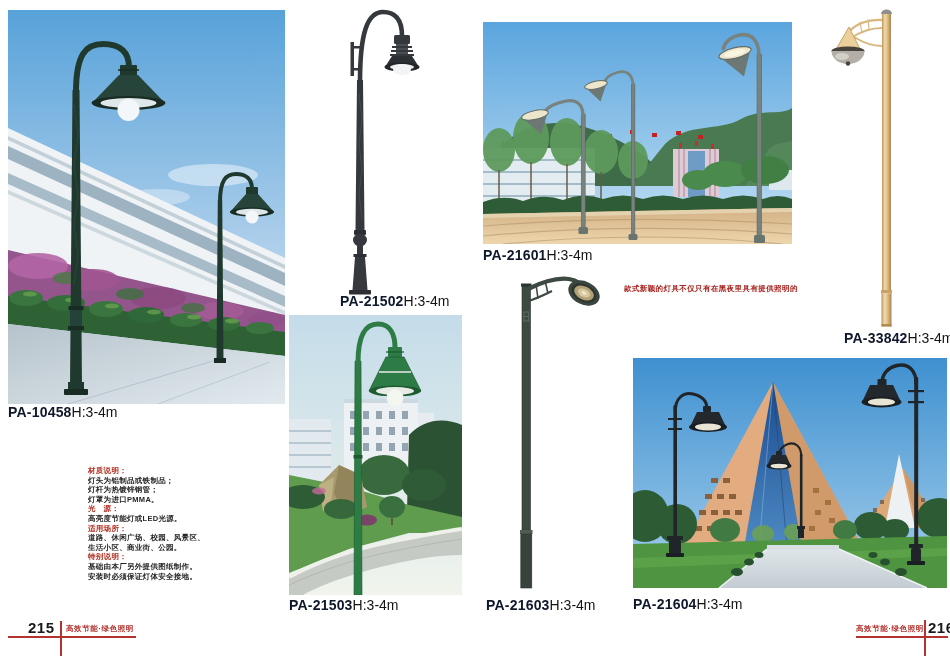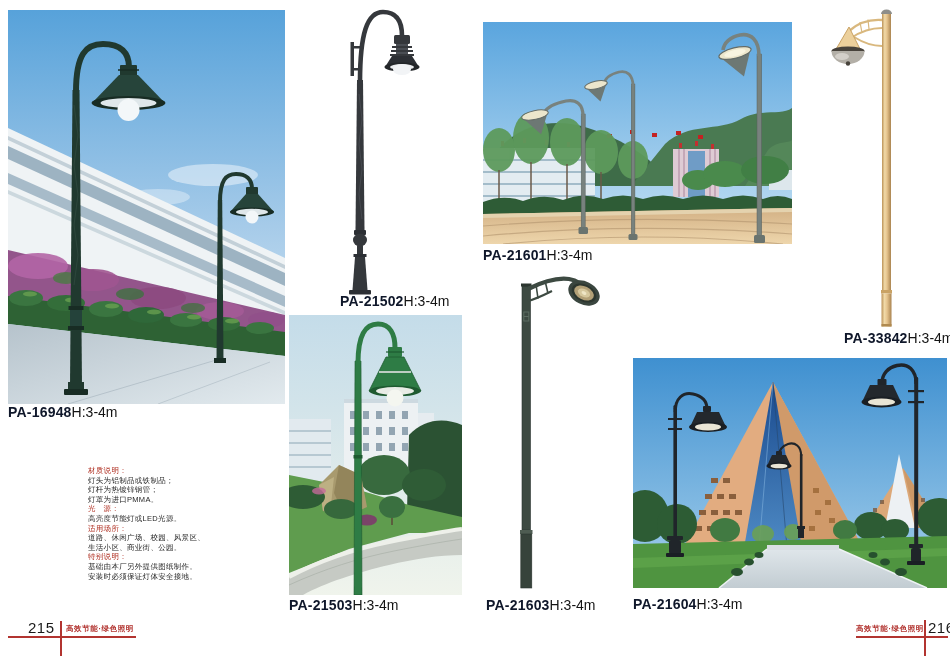--- a/index.html
+++ b/index.html
@@ -7,25 +7,25 @@
     position:relative;width:950px;height:656px;background:#ffffff;overflow:hidden;
     font-family:"Liberation Sans","DejaVu Sans",sans-serif;
   }
   .photo{position:absolute;margin:0;padding:0;line-height:0;}
   .photo svg{display:block;}
   .cutout{position:absolute;margin:0;padding:0;line-height:0;}
   .plabel{position:absolute;font-size:14px;white-space:nowrap;line-height:1.1;}
   .plabel .code{color:#0f172a;font-weight:bold;letter-spacing:.2px;}
   .plabel .size{color:#141414;font-weight:500;}
   .spec{position:absolute;left:88px;top:466px;width:190px;font-size:7.5px;line-height:9.6px;
-        font-weight:normal;color:#262626;letter-spacing:.3px;}
+        font-weight:bold;color:#262626;letter-spacing:.3px;}
   .spec .sh{color:#b03022;}
   .desc{position:absolute;left:624px;top:280px;width:180px;font-size:7.5px;line-height:18px;
         font-weight:bold;color:#a8241e;letter-spacing:.4px;}
-  .pnum{position:absolute;font-size:15px;font-weight:400;color:#1a1a1a;letter-spacing:.5px;}
+  .pnum{position:absolute;font-size:15px;font-weight:700;color:#1a1a1a;letter-spacing:.5px;}
   .slogan{position:absolute;font-size:7.5px;font-weight:bold;color:#b23430;letter-spacing:.6px;}
   .redline{position:absolute;background:#b23430;}
 </style>
 </head>
 <body>
 
 <div class="page">
 
   <figure class="photo" style="left:8px;top:10px">
     <svg width="277" height="394" viewBox="0 0 277 394">
@@ -475,21 +475,21 @@
         <ellipse cx="248.5" cy="44" rx="20" ry="5.4" fill="#1a1f24"></ellipse>
         <ellipse cx="248.5" cy="44" rx="13.5" ry="3.6" fill="#e9e5d5"></ellipse>
         <rect x="276" y="186" width="14" height="4" rx="1" fill="#20252a"></rect>
         <rect x="278" y="190" width="10" height="14" rx="2" fill="#20252a"></rect>
         <rect x="274" y="203" width="18" height="4" rx="1" fill="#1a1f24"></rect>
       </g>
     </svg>
   </figure>
 
   <div class="plabel" style="left:8px;top:405px">
-    <span class="code">PA-16948</span><span class="size">H:3-4m</span>
+    <span class="code">PA-10458</span><span class="size">H:3-4m</span>
   </div>
   <div class="plabel" style="left:340px;top:294px">
     <span class="code">PA-21502</span><span class="size">H:3-4m</span>
   </div>
   <div class="plabel" style="left:483px;top:248px">
     <span class="code">PA-21601</span><span class="size">H:3-4m</span>
   </div>
   <div class="plabel" style="left:844px;top:331px">
     <span class="code">PA-33842</span><span class="size">H:3-4m</span>
   </div>
@@ -512,20 +512,21 @@
     <div class="sl">高亮度节能灯或LED光源。</div>
     <div class="sh">适用场所：</div>
     <div class="sl">道路、休闲广场、校园、风景区、</div>
     <div class="sl">生活小区、商业街、公园。</div>
     <div class="sh">特别说明：</div>
     <div class="sl">基础由本厂另外提供图纸制作。</div>
     <div class="sl">安装时必须保证灯体安全接地。</div>
   </div>
 
   <div class="desc">
+    <div>款式新颖的灯具不仅只有在黑夜里具有提供照明的</div>
   </div>
 
   <span class="pnum" style="left:28px;top:619px">215</span>
   <div class="redline" style="left:60px;top:621px;width:1.5px;height:35px"></div>
   <span class="slogan" style="left:66px;top:624px">高效节能·绿色照明</span>
   <div class="redline" style="left:8px;top:636px;width:128px;height:1.5px"></div>
 
   <span class="slogan" style="left:856px;top:624px">高效节能·绿色照明</span>
   <div class="redline" style="left:924px;top:620px;width:1.5px;height:36px"></div>
   <span class="pnum" style="left:928px;top:619px">216</span>

